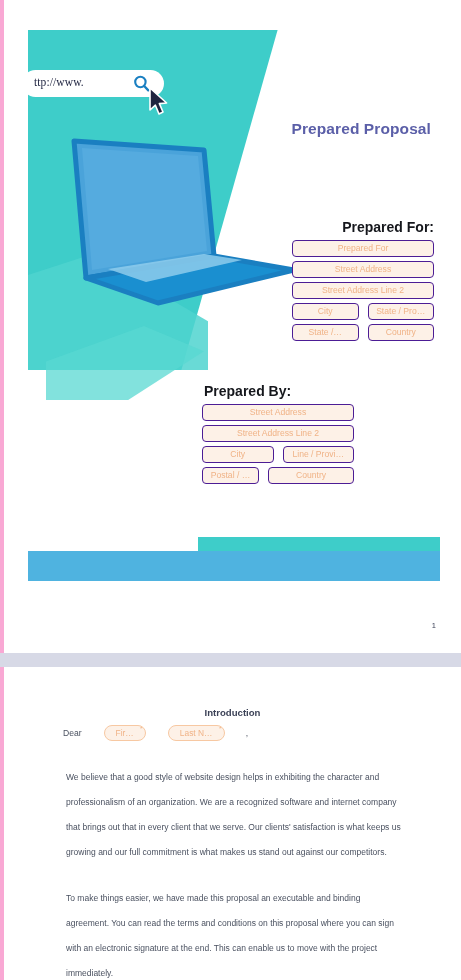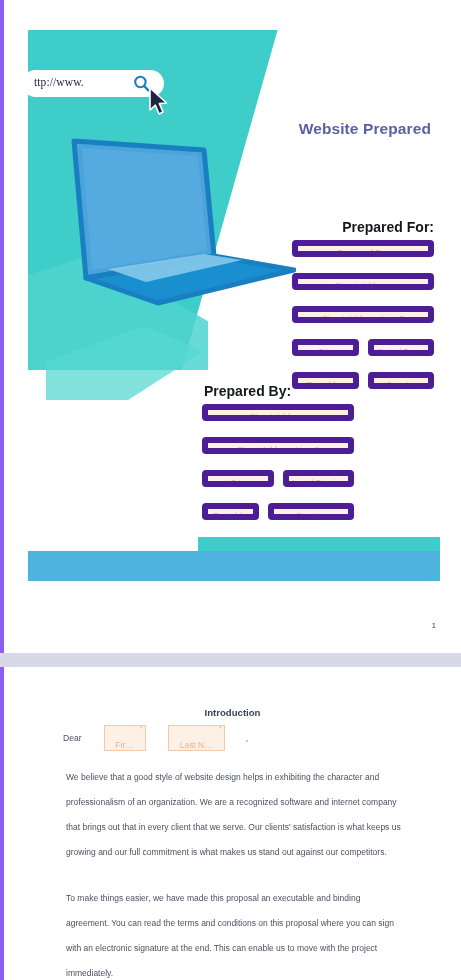--- a/index.html
+++ b/index.html
@@ -12,21 +12,21 @@
     height: 980px;
     position: relative;
     overflow: hidden;
     font-family: "Liberation Sans", sans-serif;
   }
 
   
   #viewport {
     position: absolute;
     inset: 0;
-    background: #8b5cf6;
+    background: #f9a8d4;
   }
 
   
   #page-one {
     position: absolute;
     left: 4px;
     top: 0px;
     width: 457px;
     height: 653px;
     background: #ffffff;
@@ -146,37 +146,37 @@
     color: #15171c;
     margin-bottom: 5px;
   }
   .prep-for-wrap .section-label { text-align: right; }
   .prep-by-wrap  .section-label { text-align: left; padding-left: 2px; }
 
   .field {
     box-sizing: border-box;
     height: 17px;
     line-height: 15px;
-    border: 6px solid #4c1d95;
+    border: 1px solid #4c1d95;
     border-radius: 4px;
     background: #fdf1e7;
     color: #f0b387;
     font-size: 8.6px;
     text-align: center;
-    margin-bottom: 16px;
+    margin-bottom: 4px;
     overflow: hidden;
     white-space: nowrap;
   }
   .field.wide  { width: 100%; }
   .row {
     display: flex;
     gap: 9px;
   }
   .row .field { flex: 1 1 0; }
-  .row.split-a .field:nth-child(1) { flex: 0 0 57px; text-align: right; }
+  .row.split-a .field:nth-child(1) { flex: 0 0 57px; }
   .row.split-a .field:nth-child(2) { flex: 1 1 auto; }
 
   
   .bar-teal {
     position: absolute;
     left: 194px;
     top: 537px;
     width: 242px;
     height: 16px;
     background: #3ecdc9;
@@ -239,26 +239,26 @@
     gap: 22px;
     font-size: 8.6px;
     color: #4a5160;
   }
   .inline-field {
     position: relative;
     box-sizing: border-box;
     height: 16px;
     line-height: 14px;
     border: 1px solid #f7c8a2;
-    border-radius: 0;
+    border-radius: 8px;
     background: #fdf1e7;
     color: #f0b387;
     font-size: 8.4px;
     text-align: center;
-    padding: 12px 6px;
+    padding: 0 6px;
     white-space: nowrap;
     overflow: hidden;
   }
   .inline-field.f-first { width: 42px; }
   .inline-field.f-last  { width: 57px; }
   .inline-field .req {
     position: absolute;
     right: 2px;
     top: -1px;
     font-size: 7px;
@@ -312,33 +312,33 @@
         </span>
       </div>
 
       <span class="cursor">
         <svg width="22" height="30" viewBox="0 0 22 30" xmlns="http://www.w3.org/2000/svg">
           <path d="M2 1 L2 23 L7.4 18.2 L11 27 L15 25 L11.4 16.6 L18.6 16 Z" fill="#1f2440" stroke="#ffffff" stroke-width="1.6" stroke-linejoin="round"></path>
         </svg>
       </span>
     </div>
 
-    <div class="doc-title">Website Prepared</div>
+    <div class="doc-title">Prepared Proposal</div>
 
     <div class="prep-for-wrap">
       <div class="section-label">Prepared For:</div>
       <div class="field wide">Prepared For</div>
       <div class="field wide">Street Address</div>
       <div class="field wide">Street Address Line 2</div>
       <div class="row">
         <div class="field">City</div>
         <div class="field">State / Pro…</div>
       </div>
       <div class="row">
-        <div class="field">Postal /…</div>
+        <div class="field">State /…</div>
         <div class="field">Country</div>
       </div>
     </div>
 
     <div class="prep-by-wrap">
       <div class="section-label">Prepared By:</div>
       <div class="field wide">Street Address</div>
       <div class="field wide">Street Address Line 2</div>
       <div class="row">
         <div class="field">City</div>

